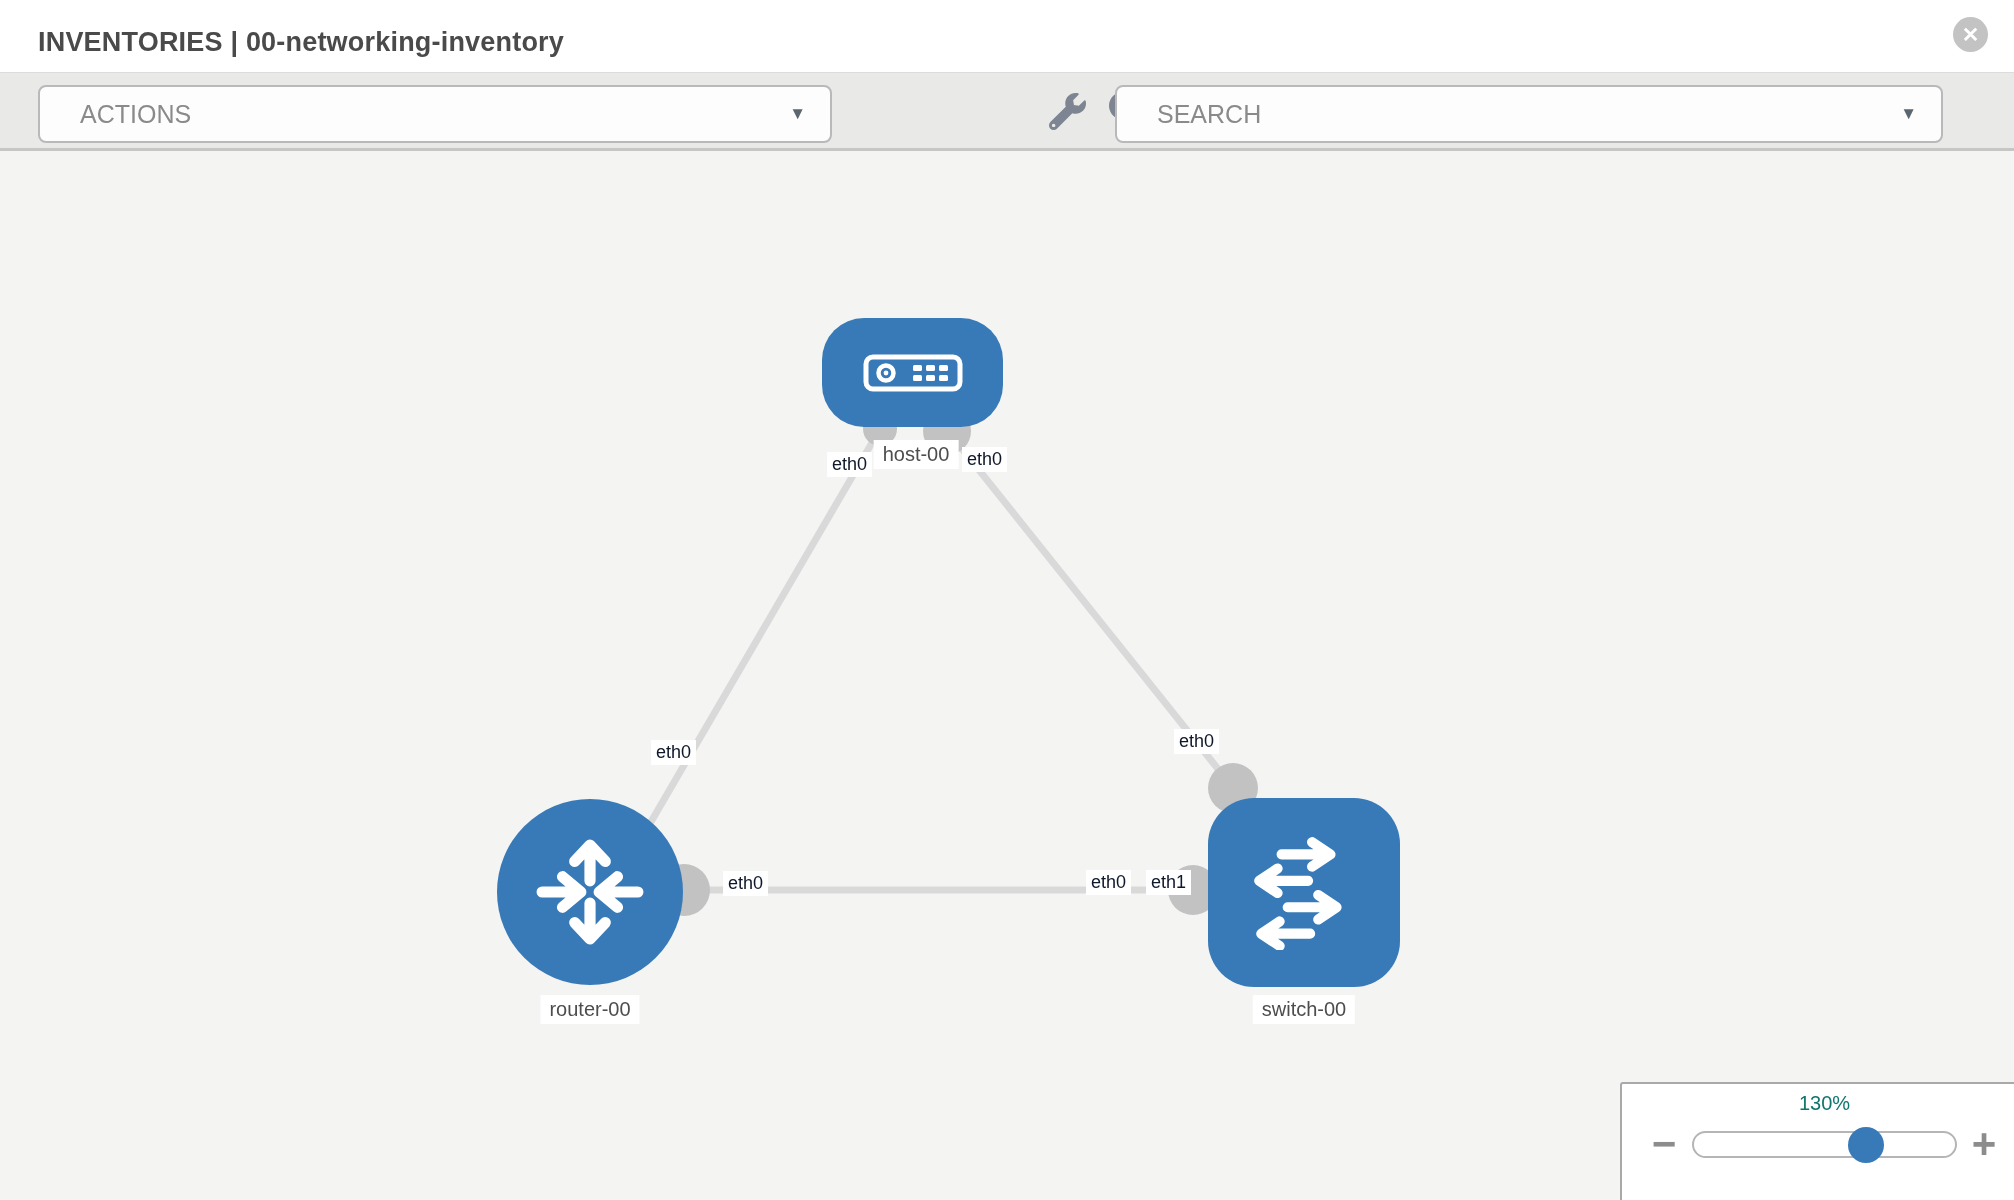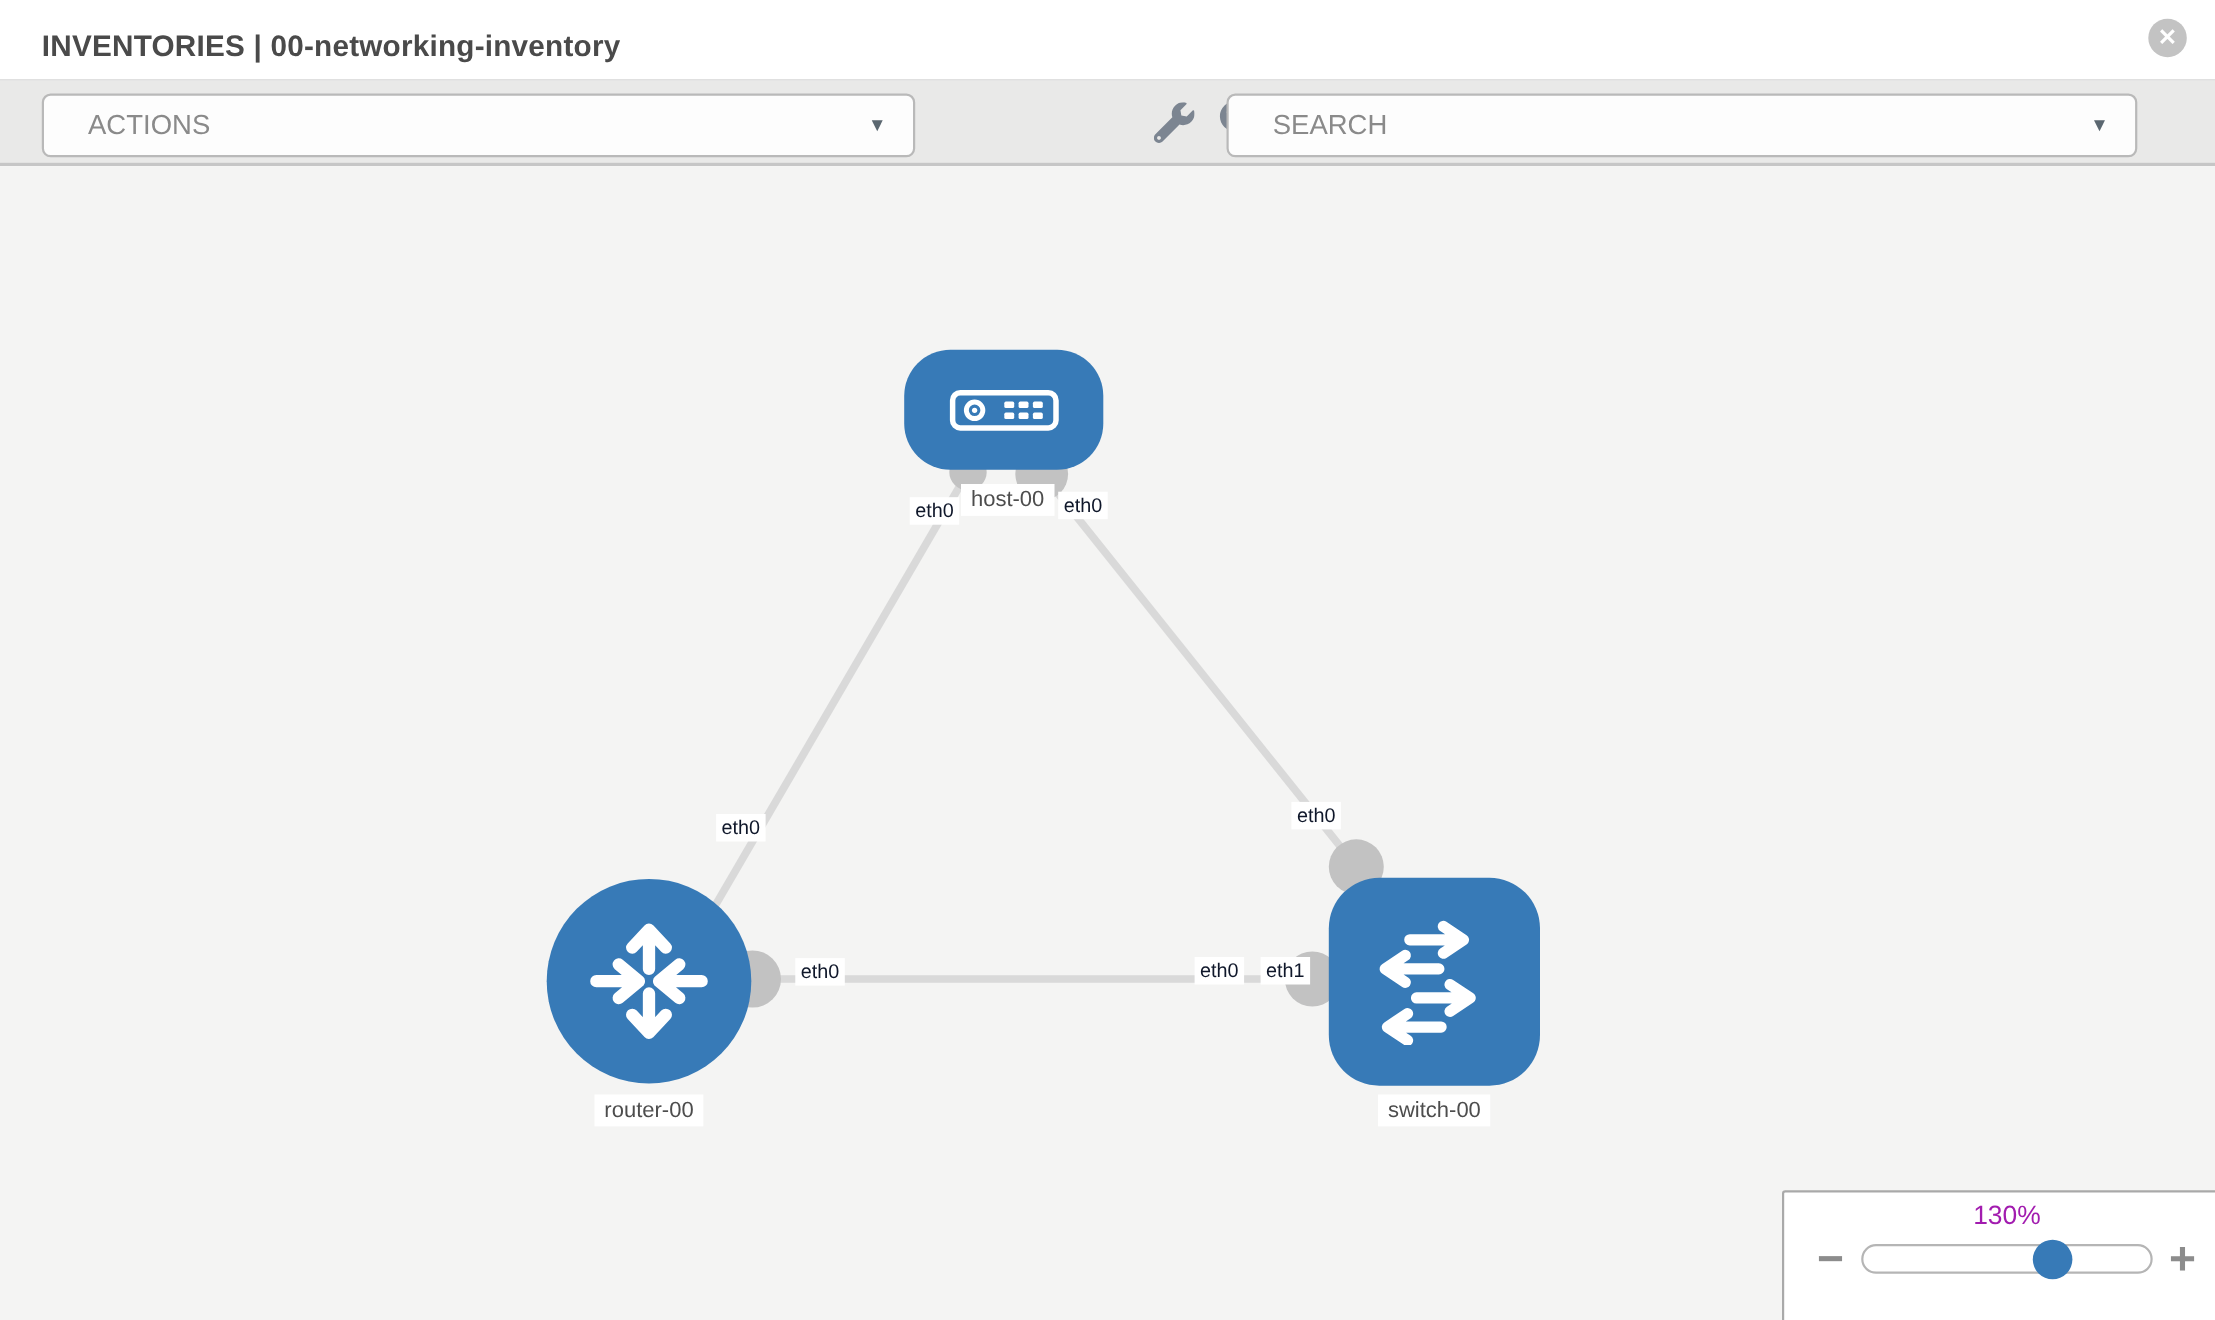--- a/index.html
+++ b/index.html
@@ -51,21 +51,21 @@
   .p-hs-host   { left:962px;  top:296px; }
   .p-hs-switch { left:1174px; top:578px; }
   .p-rs-router { left:723px;  top:720px; }
   .p-rs-back   { left:1086px; top:719px; z-index:3; }
   .p-rs-front  { left:1146px; top:719px; z-index:4; }
 
   
   .zoom-panel { position:absolute; left:1620px; top:1082px; width:400px; height:124px;
     background:#ffffff; border:2px solid #a9a9a9; border-radius:3px; z-index:10; }
   .zoom-level { position:absolute; left:70px; top:8px; width:265px; text-align:center;
-    font-size:24px; color:#a21caf; }
+    font-size:20px; color:#0f766e; }
   .zoom-minus, .zoom-plus { position:absolute; top:38px; width:44px; height:44px; text-align:center;
     font-size:42px; font-weight:bold; color:#8c8c8c; line-height:44px; cursor:pointer; }
   .zoom-minus { left:20px; }
   .zoom-plus  { left:340px; }
   .zoom-track { position:absolute; left:70px; top:47px; width:265px; height:27px;
     background:#ffffff; border:2px solid #b5b5b5; border-radius:14px; cursor:pointer; }
   .zoom-handle { position:absolute; left:154px; top:-6px; width:36px; height:36px;
     border-radius:50%; background:#377ab7; cursor:grab; }
 </style>
 </head>

